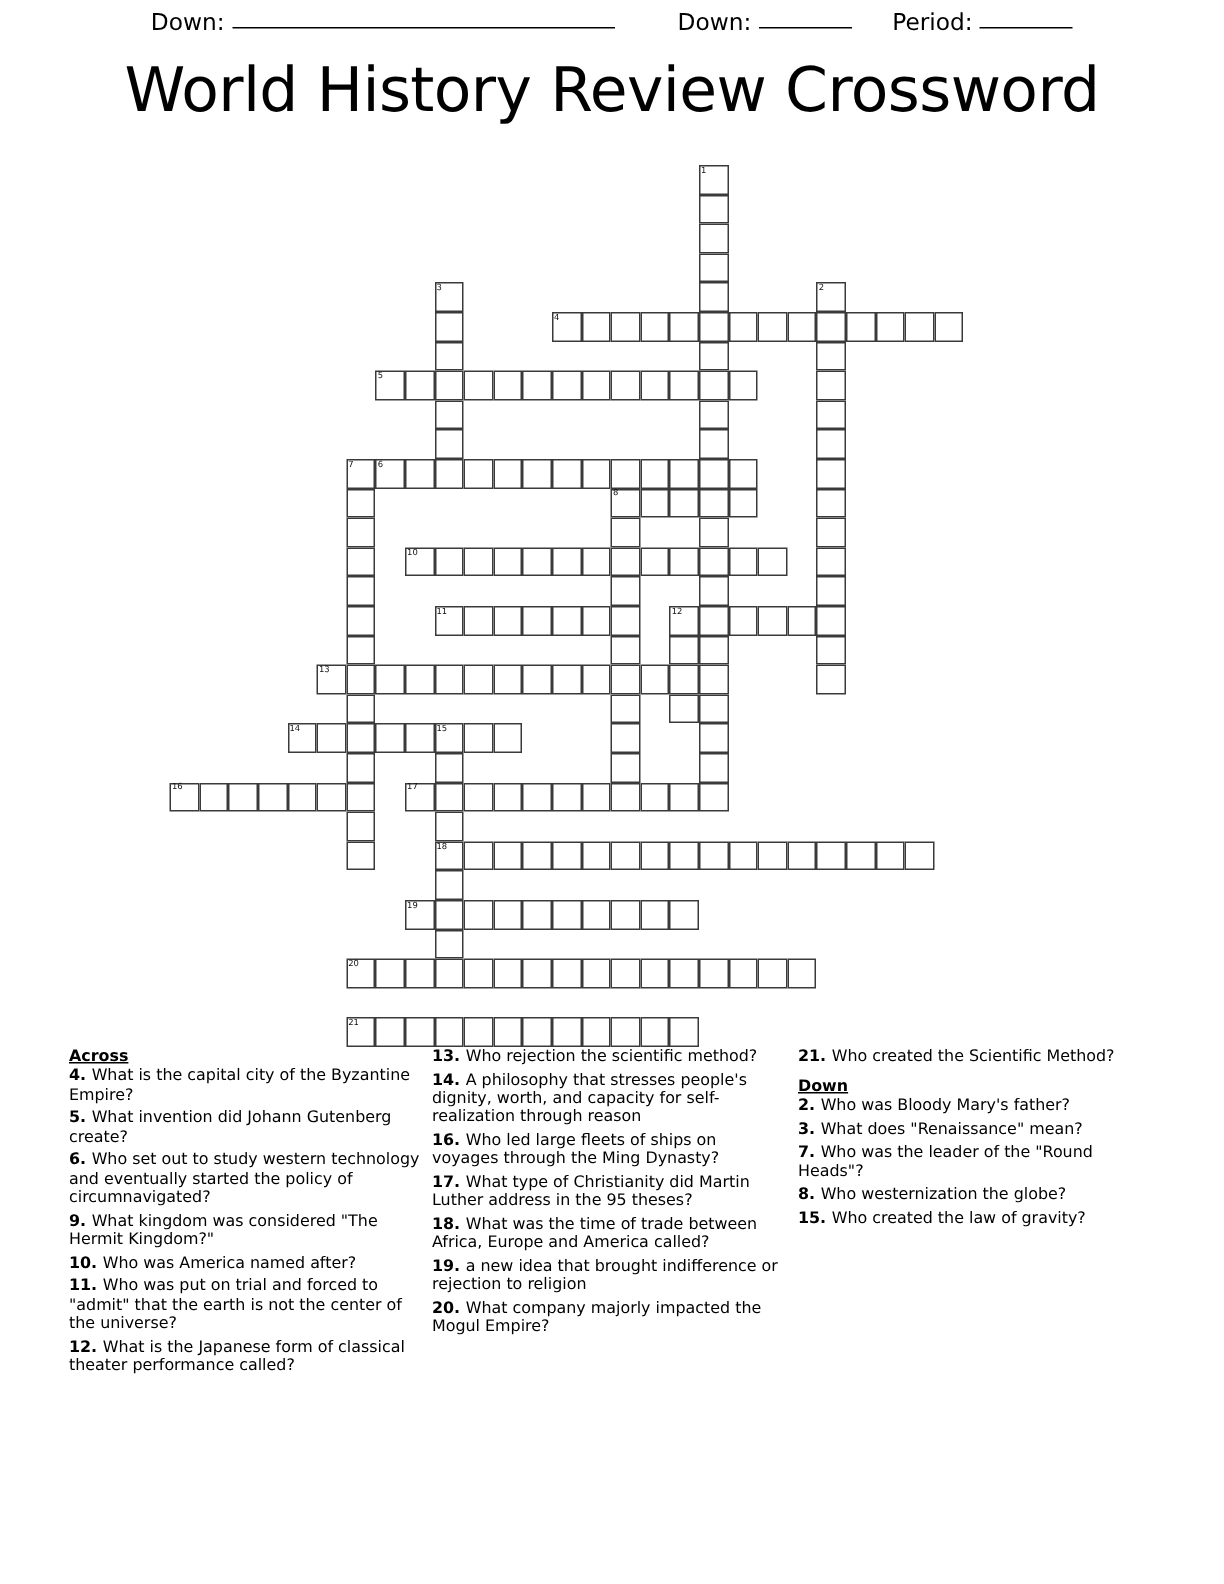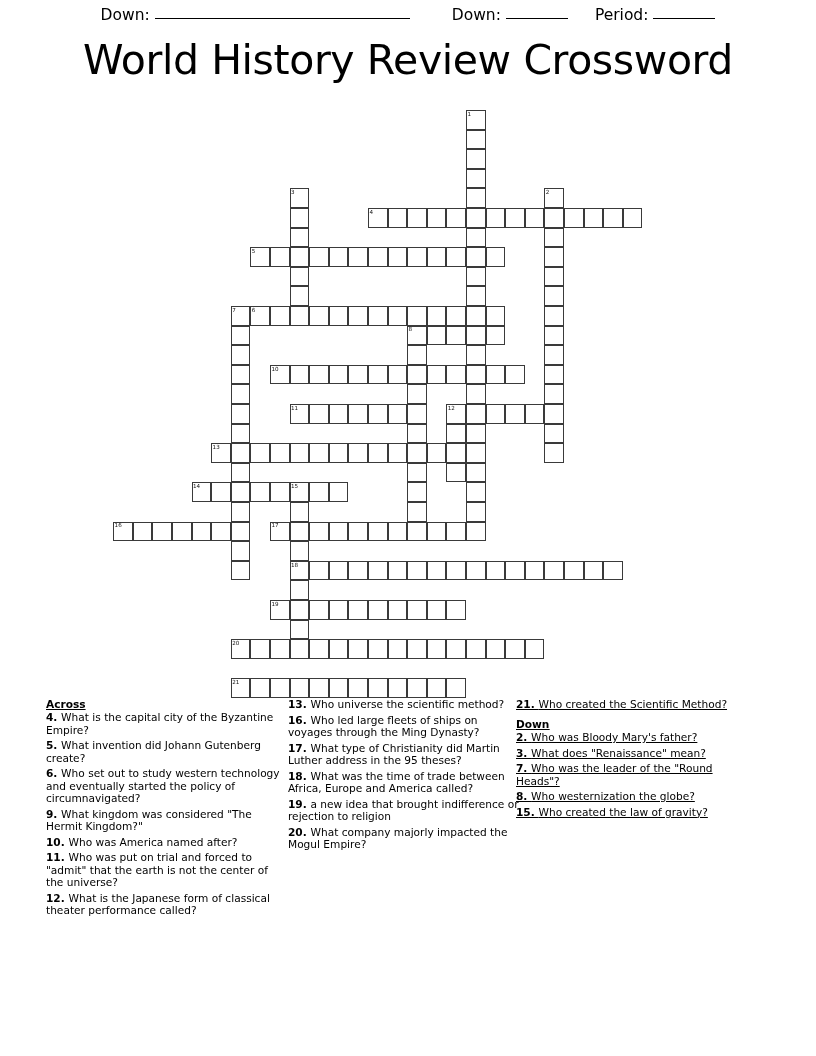--- a/index.html
+++ b/index.html
@@ -94,21 +94,21 @@
     height: 270px;
   }
   .clue-col {
     position: absolute;
     top: 0;
     font-size: 10.6px;
     line-height: 12.4px;
   }
   .col1 { left: 46px;  width: 240px; }
   .col2 { left: 288px; width: 235px; }
-  .col3 { left: 516px; width: 240px; text-decoration: underline; }
+  .col3 { left: 532px; width: 240px; }
 
   .clue-heading {
     font-weight: bold;
     text-decoration: underline;
     font-size: 10.6px;
     margin-bottom: 1px;
     display: block;
   }
   .clue {
     display: block;
@@ -388,21 +388,22 @@
       <span class="clue-heading">Across</span>
       <div class="clue"><span class="num">4. </span><span>What is the capital city of the Byzantine Empire?</span></div>
       <div class="clue"><span class="num">5. </span><span>What invention did Johann Gutenberg create?</span></div>
       <div class="clue"><span class="num">6. </span><span>Who set out to study western technology and eventually started the policy of circumnavigated?</span></div>
       <div class="clue"><span class="num">9. </span><span>What kingdom was considered "The Hermit Kingdom?"</span></div>
       <div class="clue"><span class="num">10. </span><span>Who was America named after?</span></div>
       <div class="clue"><span class="num">11. </span><span>Who was put on trial and forced to "admit" that the earth is not the center of the universe?</span></div>
       <div class="clue"><span class="num">12. </span><span>What is the Japanese form of classical theater performance called?</span></div>
     </div>
   <div class="clue-col col2">
-      <div class="clue"><span class="num">13. </span><span>Who universe the scientific method?</span></div>
+      <div class="clue"><span class="num">13. </span><span>Who rejection the scientific method?</span></div>
+      <div class="clue"><span class="num">14. </span><span>A philosophy that stresses people's dignity, worth, and capacity for self-realization through reason</span></div>
       <div class="clue"><span class="num">16. </span><span>Who led large fleets of ships on voyages through the Ming Dynasty?</span></div>
       <div class="clue"><span class="num">17. </span><span>What type of Christianity did Martin Luther address in the 95 theses?</span></div>
       <div class="clue"><span class="num">18. </span><span>What was the time of trade between Africa, Europe and America called?</span></div>
       <div class="clue"><span class="num">19. </span><span>a new idea that brought indifference or rejection to religion</span></div>
       <div class="clue"><span class="num">20. </span><span>What company majorly impacted the Mogul Empire?</span></div>
     </div>
   <div class="clue-col col3">
       <div class="clue"><span class="num">21. </span><span>Who created the Scientific Method?</span></div>
       <span class="spacer-hd"></span>
       <span class="clue-heading">Down</span>

